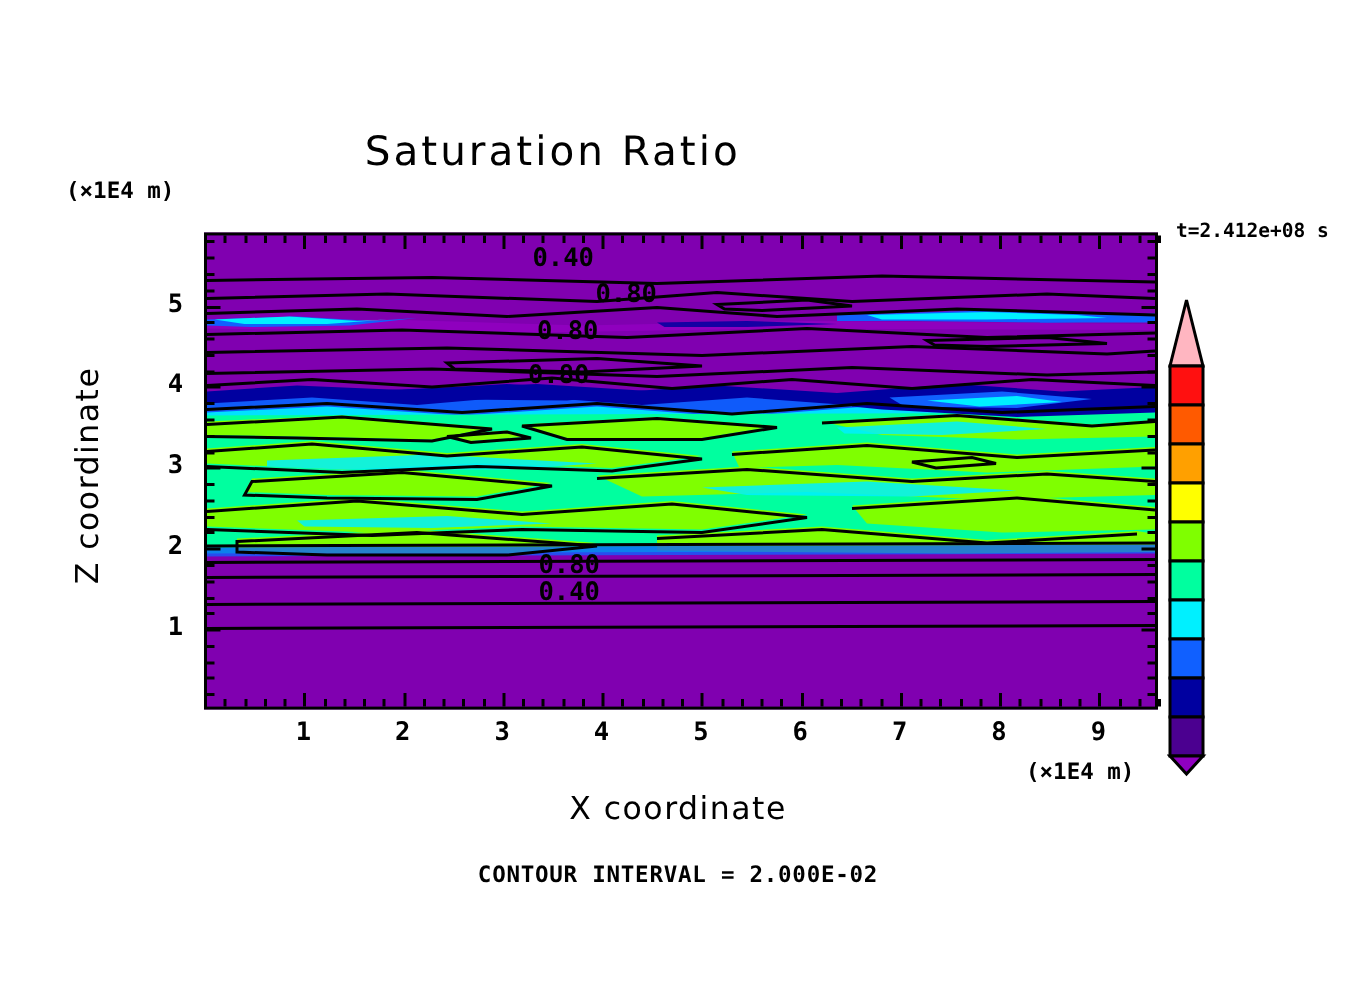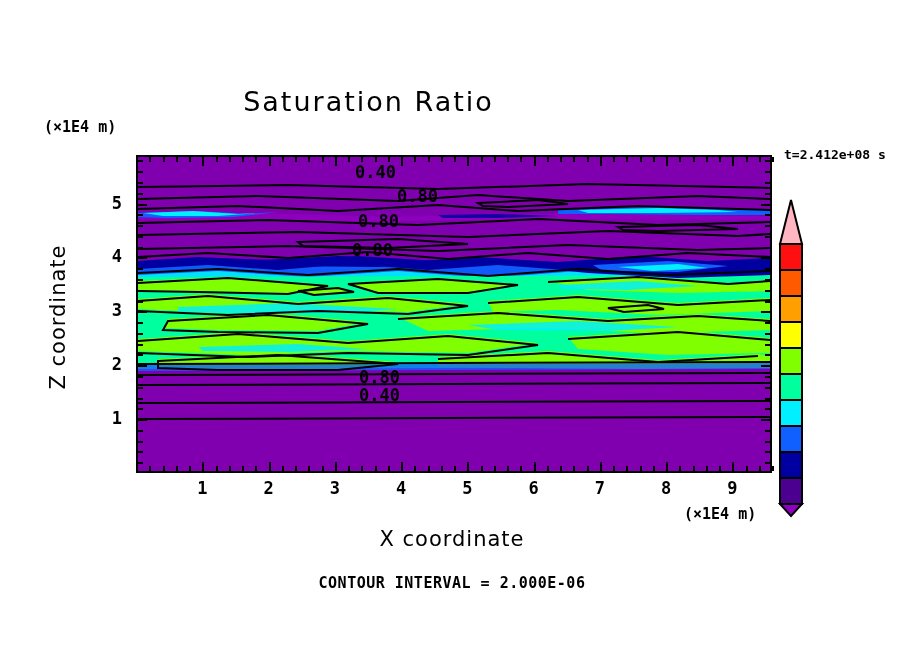--- a/index.html
+++ b/index.html
@@ -64,21 +64,21 @@
 <body>
 
 <div id="title" class="thin">Saturation Ratio</div>
 
 <div id="yunit" class="mono">(×1E4 m)</div>
 <div id="xunit" class="mono">(×1E4 m)</div>
 <div id="time-label" class="mono">t=2.412e+08 s</div>
 
 <div id="ytitle" class="thin">Z coordinate</div>
 <div id="xtitle" class="thin">X coordinate</div>
-<div id="caption" class="mono">CONTOUR INTERVAL = 2.000E-06</div>
+<div id="caption" class="mono">CONTOUR INTERVAL = 2.000E-02</div>
 
 <div id="plot-frame">
   <svg id="plot-svg" width="632" height="314" viewBox="0 0 632 314">
 
     <rect x="0" y="0" width="632" height="314" fill="#8000b0"></rect>
 
     <g>
       <path d="M0,58 L120,56 L250,60 L400,57 L632,59 L632,63 L380,62 L200,65 L0,62 Z" fill="#9000c0" opacity="0.9"></path>
       <path d="M0,56 L60,54 L110,57 L140,55 L95,60 L30,61 L0,60 Z" fill="#1060ff"></path>
       <path d="M5,56 L55,54 L100,57 L120,56 L80,59 L25,59 Z" fill="#00f0ff"></path>

